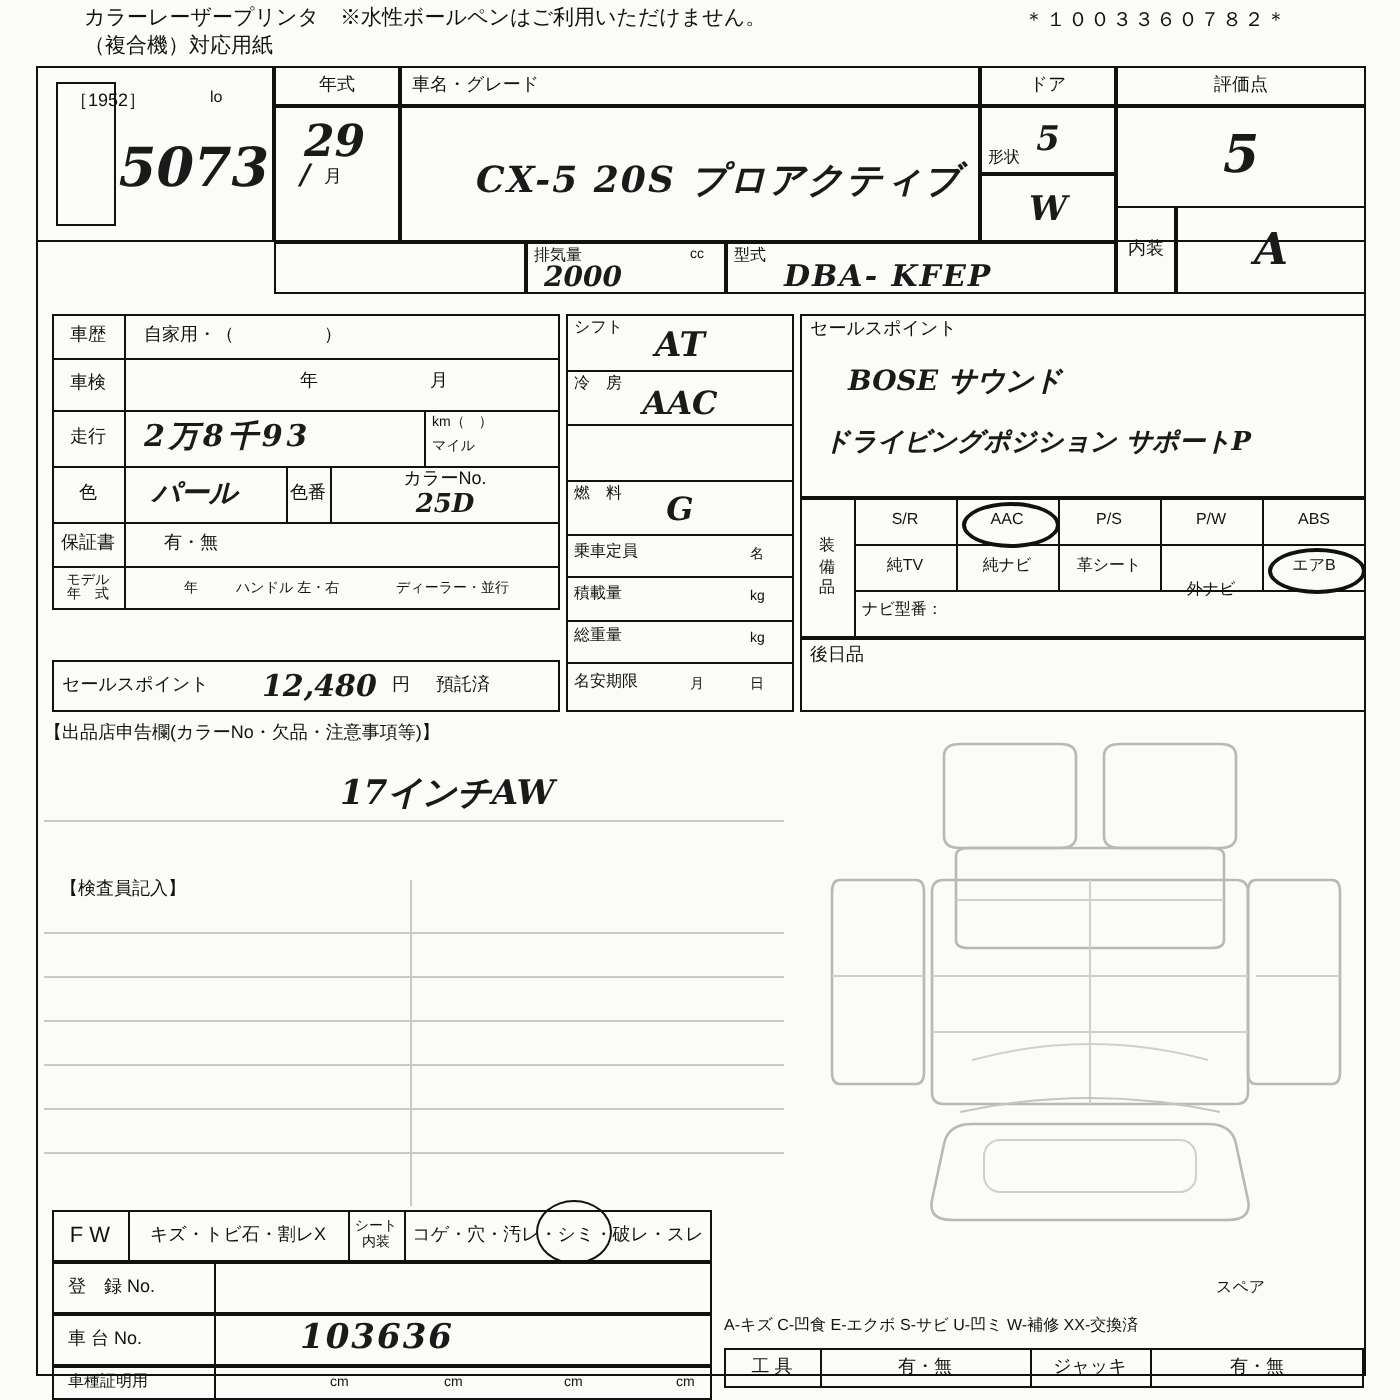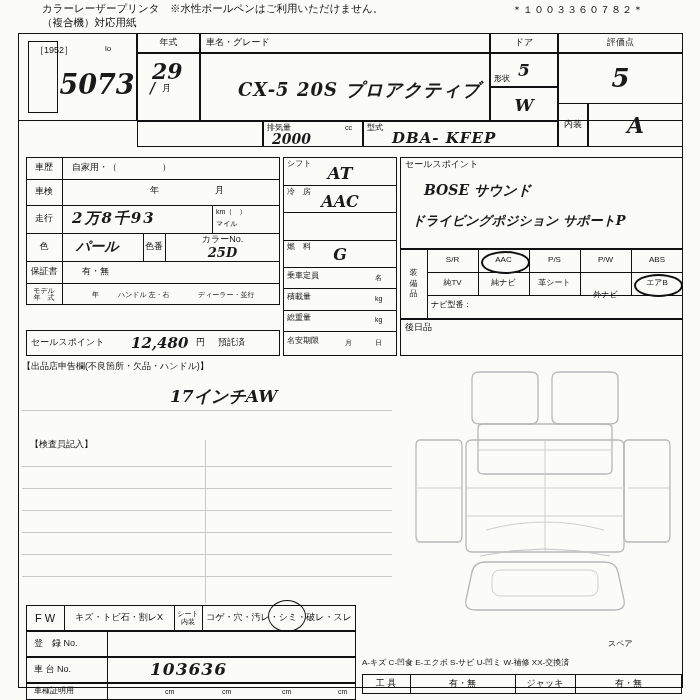--- a/index.html
+++ b/index.html
@@ -193,21 +193,21 @@
   <div class="abs lbl-s center" style="left:529px;top:272px;width:51px;height:23px;">革シート</div>
   <div class="abs lbl-s center" style="left:580px;top:284px;width:51px;height:23px;">外ナビ</div>
   <div class="abs lbl-s center" style="left:631px;top:272px;width:52px;height:23px;">エアB</div>
   <div class="ellipse" style="left:634px;top:274px;width:45px;height:19px;"></div>
 
   <div class="abs lbl-s" style="left:431px;top:301px;">ナビ型番：</div>
 
   <div class="bx" style="left:400px;top:319px;width:283px;height:37px;"></div>
   <div class="abs lbl" style="left:405px;top:323px;">後日品</div>
 
-  <div class="abs lbl" style="left:22px;top:362px;">【出品店申告欄(不良箇所・欠品・ハンドル)】</div>
+  <div class="abs lbl" style="left:22px;top:362px;">【出品店申告欄(カラーNo・欠品・注意事項等)】</div>
   <div class="abs hw" style="left:170px;top:385px;font-size:17px;">17インチAW</div>
   <div class="hline thin" style="left:22px;top:410px;width:370px;"></div>
 
   <div class="abs lbl" style="left:30px;top:440px;">【検査員記入】</div>
   <div class="hline thin" style="left:22px;top:466px;width:370px;"></div>
   <div class="hline thin" style="left:22px;top:488px;width:370px;"></div>
   <div class="hline thin" style="left:22px;top:510px;width:370px;"></div>
   <div class="hline thin" style="left:22px;top:532px;width:370px;"></div>
   <div class="hline thin" style="left:22px;top:554px;width:370px;"></div>
   <div class="hline thin" style="left:22px;top:576px;width:370px;"></div>

